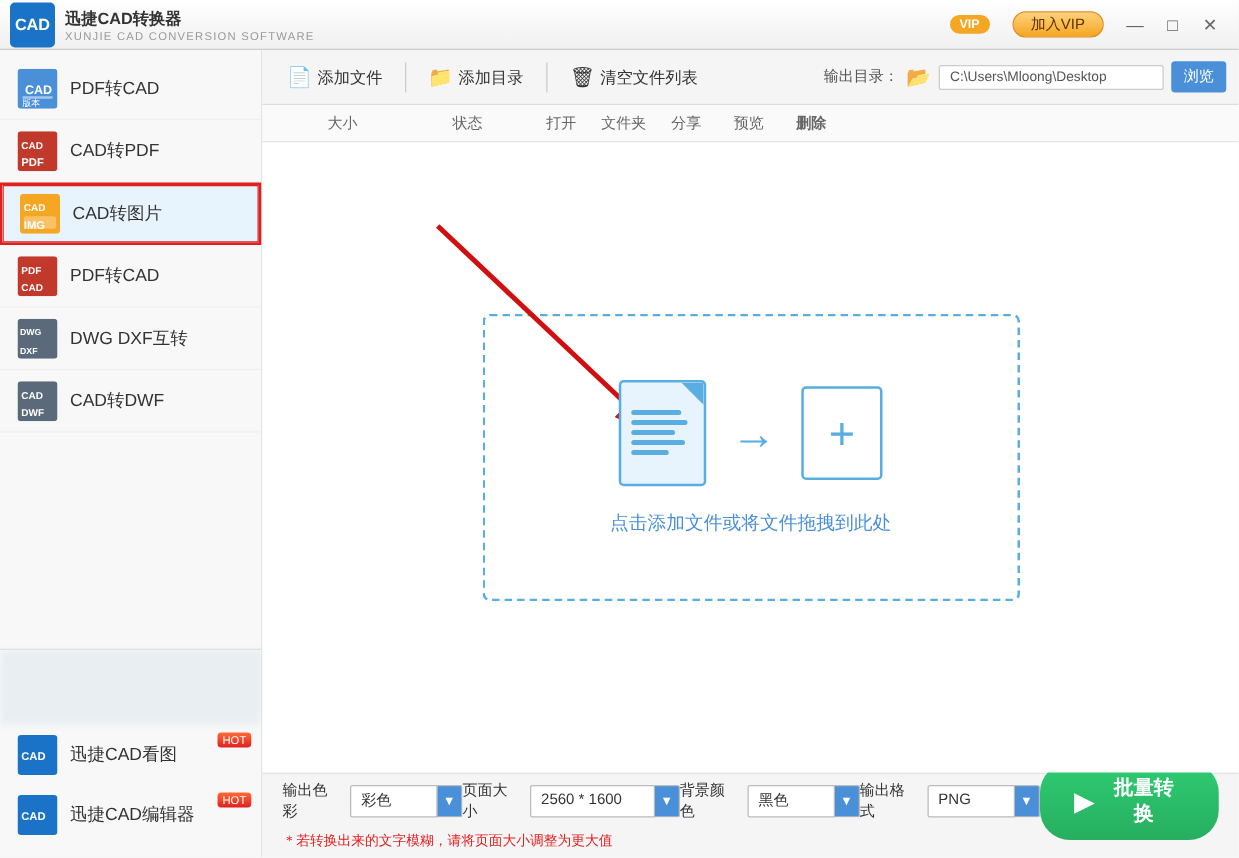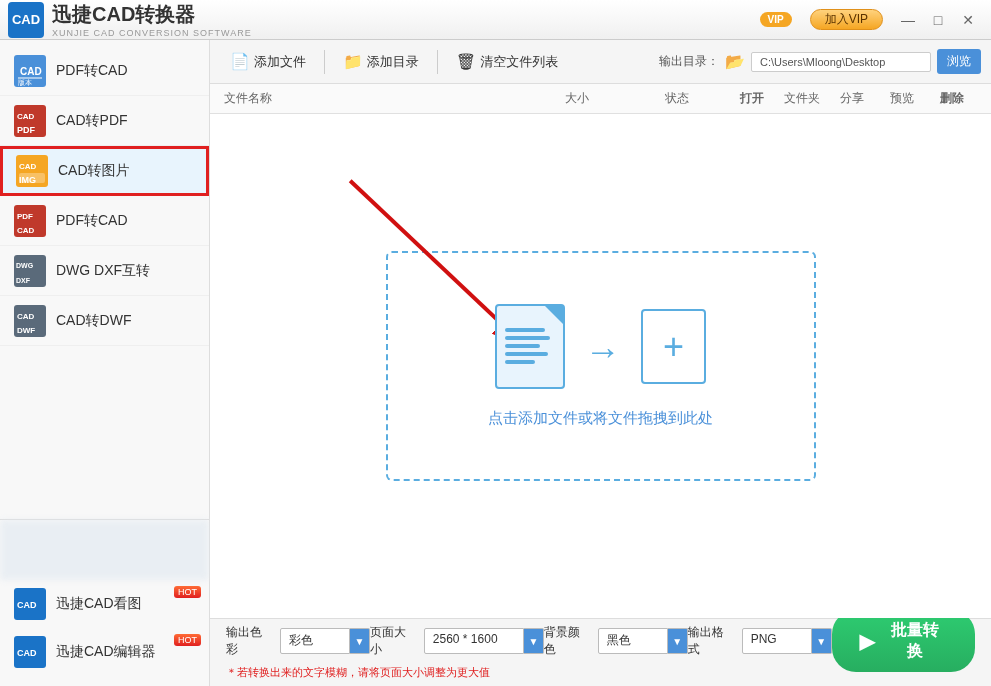--- a/index.html
+++ b/index.html
@@ -10,21 +10,21 @@
       display: flex; align-items: center; height: 40px;
       background: linear-gradient(to bottom, #ffffff, #f0f0f0);
       border-bottom: 1px solid #ccc; padding: 0 8px;
     }
     .app-logo {
       width: 36px; height: 36px; background: #1a73c7; border-radius: 4px;
       display: flex; align-items: center; justify-content: center;
       color: white; font-weight: bold; font-size: 13px; flex-shrink: 0;
     }
     .app-title-block { margin-left: 8px; }
-    .app-title { font-size: 20px; color: #333; font-weight: bold; }
+    .app-title { font-size: 13px; color: #333; font-weight: bold; }
     .app-subtitle { font-size: 9px; color: #999; letter-spacing: 1px; }
     .title-bar-center { flex: 1; }
     .vip-area { display: flex; align-items: center; gap: 18px; margin-right: 10px; }
     .vip-badge {
       background: #f5a623; color: white; font-size: 10px; padding: 2px 8px; border-radius: 10px;
       font-weight: bold;
     }
     .join-vip-btn {
       background: linear-gradient(to bottom, #ffd27d, #f5a623);
       border: 1px solid #e0901a; border-radius: 12px; padding: 1px 14px;
@@ -98,21 +98,21 @@
 
     
     .file-list-header {
       display: flex; align-items: center; height: 30px; padding: 0 14px;
       background: #fafafa; border-bottom: 1px solid #e0e0e0;
       font-size: 12px; color: #666;
     }
     .col-name { flex: 1; }
     .col-size { width: 100px; text-align: center; }
     .col-status { width: 100px; text-align: center; }
-    .col-open { width: 50px; text-align: center; font-weight: bold; }
+    .col-open { width: 50px; text-align: center; }
     .col-folder { width: 50px; text-align: center; }
     .col-share { width: 50px; text-align: center; }
     .col-preview { width: 50px; text-align: center; }
     .col-delete { width: 50px; text-align: center; font-weight: bold; }
 
     
     .drop-zone-container {
       flex: 1; display: flex; align-items: center; justify-content: center;
       background: #fff; position: relative;
     }
@@ -323,21 +323,20 @@
       </button>
       <div class="output-dir">
         <span>输出目录：</span>
         <span style="font-size:16px;">📂</span>
         <div class="dir-path">C:\Users\Mloong\Desktop</div>
         <button class="browse-btn">浏览</button>
       </div>
     </div>
 
     <div class="file-list-header">
-      <div class="col-name">文件名称</div>
       <div class="col-size">大小</div>
       <div class="col-status">状态</div>
       <div class="col-open">打开</div>
       <div class="col-folder">文件夹</div>
       <div class="col-share">分享</div>
       <div class="col-preview">预览</div>
       <div class="col-delete">删除</div>
     </div>
 
     <div class="drop-zone-container">

